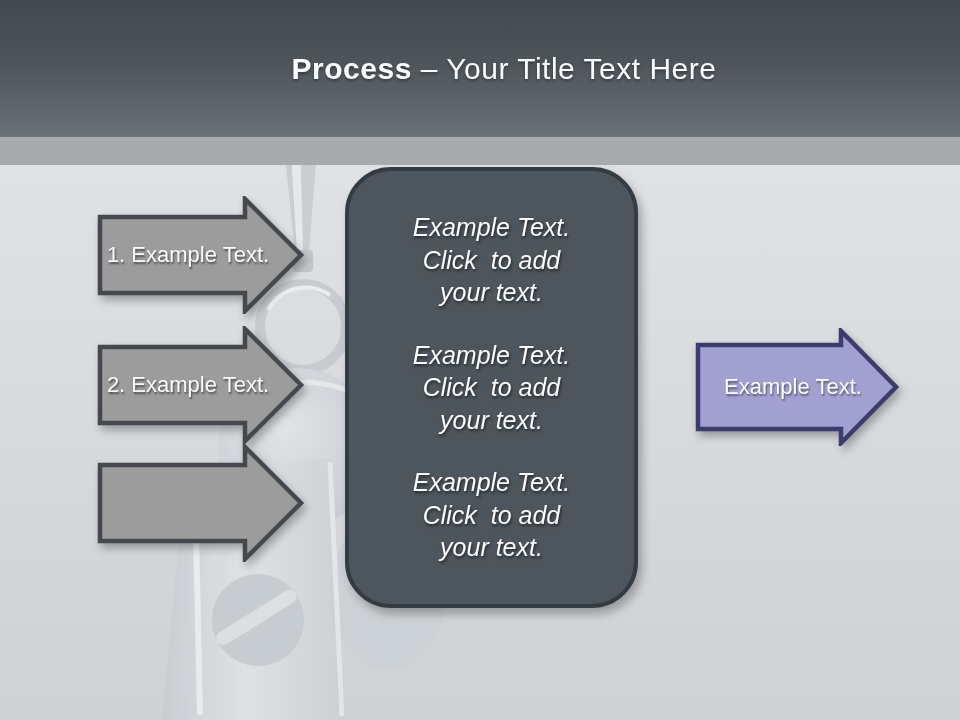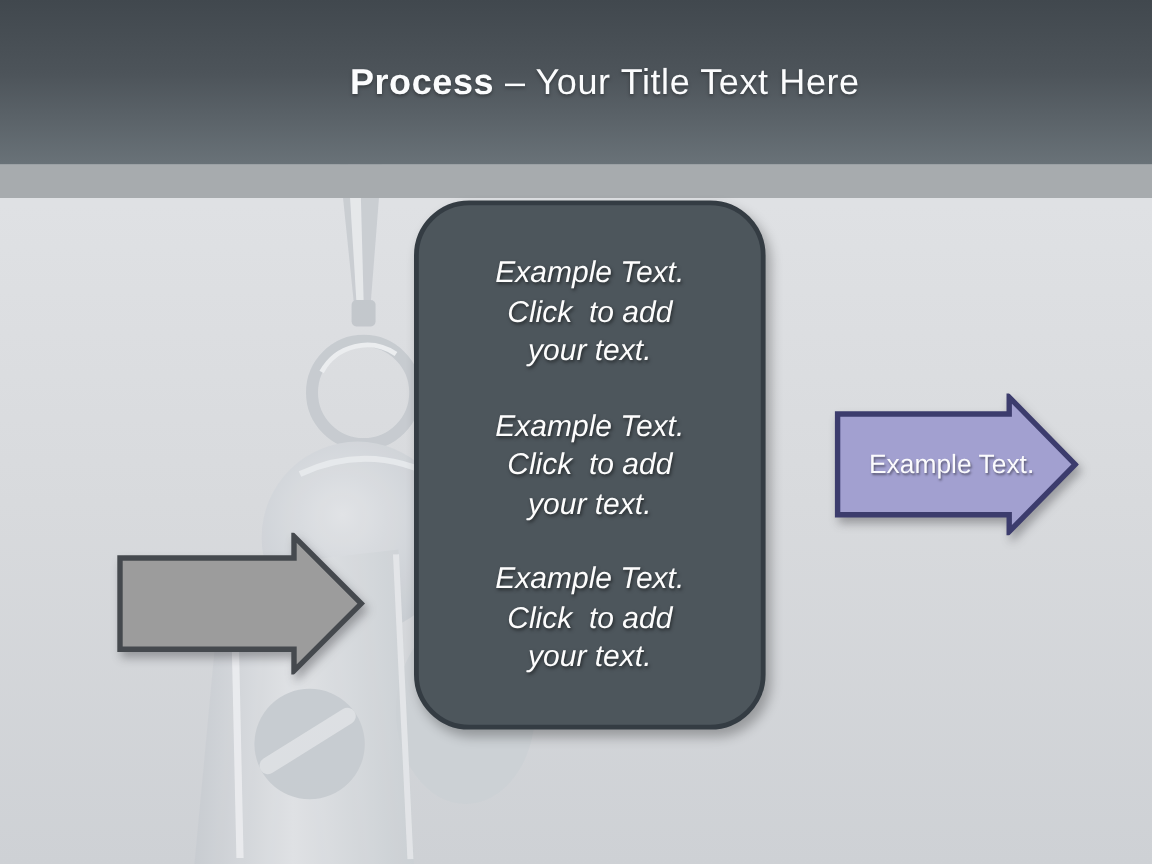--- a/index.html
+++ b/index.html
@@ -95,21 +95,33 @@
   </svg>
 
   <div class="band"></div>
 
   <div class="header">
     <div class="title">
       <span class="bold">Process</span><span class="rest">– Your Title Text Here</span>
     </div>
   </div>
 
+  <div class="step" id="step1">
+    <svg width="208" height="118" viewBox="0 0 208 118">
+      <polygon points="3,21 148,21 148,3 204,59 148,115 148,97 3,97" fill="#9c9c9c" stroke="#45494e" stroke-width="4.5" stroke-linejoin="miter"></polygon>
+    </svg>
+    <span class="step-label">1. Example Text.</span>
+  </div>
 
+  <div class="step" id="step2">
+    <svg width="208" height="118" viewBox="0 0 208 118">
+      <polygon points="3,21 148,21 148,3 204,59 148,115 148,97 3,97" fill="#9c9c9c" stroke="#45494e" stroke-width="4.5" stroke-linejoin="miter"></polygon>
+    </svg>
+    <span class="step-label">2. Example Text.</span>
+  </div>
 
   <div class="step" id="step3">
     <svg width="208" height="118" viewBox="0 0 208 118">
       <polygon points="3,21 148,21 148,3 204,59 148,115 148,97 3,97" fill="#9c9c9c" stroke="#45494e" stroke-width="4.5" stroke-linejoin="miter"></polygon>
     </svg>
   </div>
 
   <div class="panel">
     <div class="ph-block">Example Text.
 Click  to add

